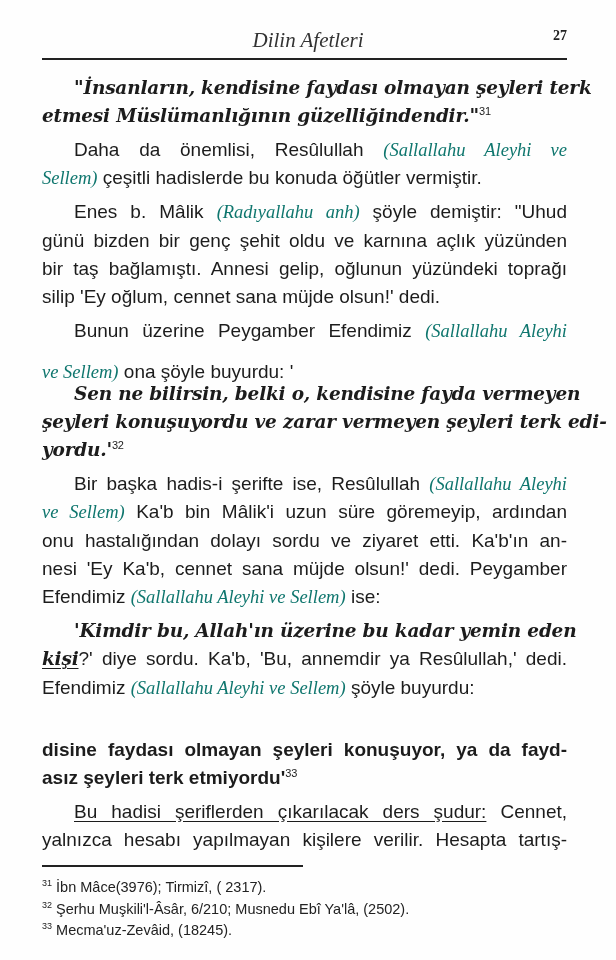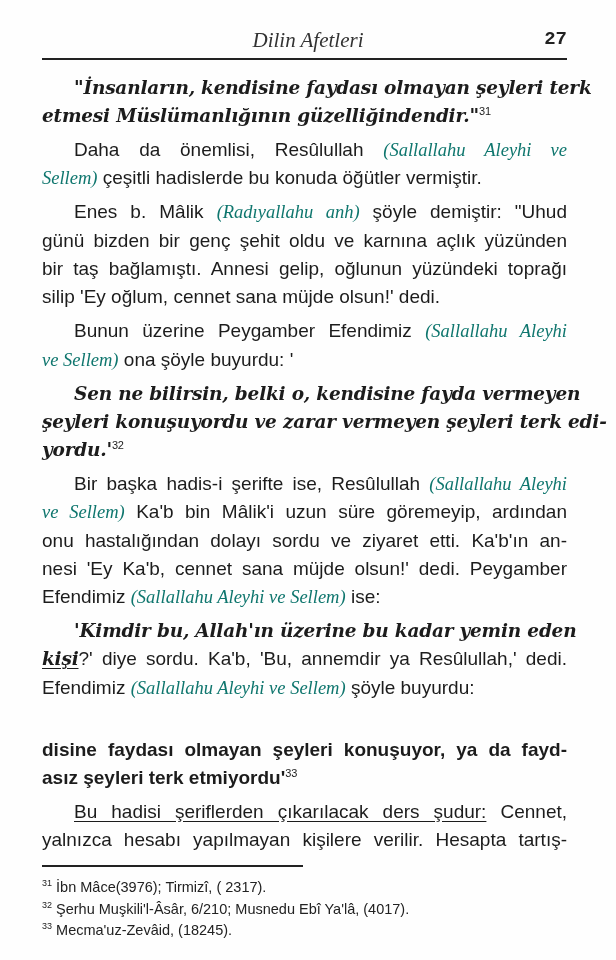--- a/index.html
+++ b/index.html
@@ -1,21 +1,21 @@
 <!DOCTYPE html>
 <html><head>
 <meta charset="utf-8">
 <style>
   html, body { margin:0; padding:0; }
   body { width:616px; height:960px; background:#fefefe; position:relative; overflow:hidden; color:#1c1c1c; }
   .page { position:absolute; left:0; top:0; width:616px; height:808px; }
   .header-title { position:absolute; left:0; width:616px; top:28px; text-align:center;
     font-family:"Liberation Serif", serif; font-style:italic; font-size:21px; color:#333; }
-  .page-number { position:absolute; right:49px; top:28px; font-family:Liberation Mono, monospace;
-    font-weight:bold; font-size:19px; color:#222; }
+  .page-number { position:absolute; right:49px; top:28px; font-family:Liberation Serif, serif;
+    font-weight:bold; font-size:14px; color:#222; }
   .header-rule { position:absolute; left:42px; width:525px; top:58px; height:2px; background:#222; }
   .line { position:absolute; left:42px; width:525px; height:28px; line-height:28px; white-space:nowrap;
     font-family:"Liberation Sans", sans-serif; font-size:19px; text-align:justify; text-align-last:justify; }
   .line.last { text-align-last:left; }
   .ind { padding-left:32px; box-sizing:border-box; }
   .bi { font-family:"DejaVu Serif", serif; font-weight:bold; font-style:italic; font-size:18.5px; letter-spacing:-0.2px; }
   .b { font-family:"Liberation Sans", sans-serif; font-weight:bold; font-size:19px; }
   .it { font-family:"Liberation Serif", serif; font-style:italic; color:#0f766e; font-size:18.5px; }
   sup { font-size:11px; font-weight:normal; font-style:normal; font-family:"Liberation Sans", sans-serif; vertical-align:super; line-height:0; }
   .u { text-decoration:underline; text-underline-offset:3px; }
@@ -37,21 +37,21 @@
 
   <div class="line ind" style="top:136px"><span>Daha da önemlisi, Resûlullah</span> <span class="it">(Sallallahu Aleyhi ve</span></div>
   <div class="line last" style="top:164px"><span class="it">Sellem)</span> <span>çeşitli hadislerde bu konuda öğütler vermiştir.</span></div>
 
   <div class="line ind" style="top:198px"><span>Enes b. Mâlik</span> <span class="it">(Radıyallahu anh)</span> <span>şöyle demiştir: "Uhud</span></div>
   <div class="line" style="top:227px">günü bizden bir genç şehit oldu ve karnına açlık yüzünden</div>
   <div class="line" style="top:255px">bir taş bağlamıştı. Annesi gelip, oğlunun yüzündeki toprağı</div>
   <div class="line last" style="top:283px">silip 'Ey oğlum, cennet sana müjde olsun!' dedi.</div>
 
   <div class="line ind" style="top:317px"><span>Bunun üzerine Peygamber Efendimiz</span> <span class="it">(Sallallahu Aleyhi</span></div>
-  <div class="line last" style="top:346px"><span class="it">ve Sellem)</span> <span>ona şöyle buyurdu:  '</span></div>
+  <div class="line last" style="top:358px"><span class="it">ve Sellem)</span> <span>ona şöyle buyurdu:  '</span></div>
 
   <div class="line ind bi" style="top:380px">Sen ne bilirsin, belki o, kendisine fayda vermeyen</div>
   <div class="line bi" style="top:408px">şeyleri konuşuyordu ve zarar vermeyen şeyleri terk edi-</div>
   <div class="line last bi" style="top:436px"><span>yordu.'</span><sup>32</sup></div>
 
   <div class="line ind" style="top:470px"><span>Bir başka hadis-i şerifte ise, Resûlullah</span> <span class="it">(Sallallahu Aleyhi</span></div>
   <div class="line" style="top:498px"><span class="it">ve Sellem)</span> <span>Ka'b bin Mâlik'i uzun süre göremeyip, ardından</span></div>
   <div class="line" style="top:527px">onu hastalığından dolayı sordu ve ziyaret etti. Ka'b'ın an-</div>
   <div class="line" style="top:555px">nesi 'Ey Ka'b, cennet sana müjde olsun!' dedi. Peygamber</div>
   <div class="line last" style="top:583px"><span>Efendimiz</span> <span class="it">(Sallallahu Aleyhi ve Sellem)</span> <span>ise:</span></div>
@@ -61,16 +61,16 @@
   <div class="line last" style="top:674px"><span>Efendimiz</span> <span class="it">(Sallallahu Aleyhi ve Sellem)</span> <span>şöyle buyurdu:</span></div>
 
   <div class="line b" style="top:736px">disine faydası olmayan şeyleri konuşuyor, ya da fayd-</div>
   <div class="line last b" style="top:764px"><span>asız şeyleri terk etmiyordu'</span><sup>33</sup></div>
 
   <div class="line ind" style="top:798px"><span class="u">Bu hadisi şeriflerden çıkarılacak ders şudur:</span> <span>Cennet,</span></div>
   <div class="line" style="top:826px">yalnızca hesabı yapılmayan kişilere verilir. Hesapta tartış-</div>
 
   <div class="fn-rule"></div>
   <div class="fn" style="top:877px"><sup>31</sup> <span>İbn Mâce(3976); Tirmizî, ( 2317).</span></div>
-  <div class="fn" style="top:899px"><sup>32</sup> <span>Şerhu Muşkili'l-Âsâr, 6/210; Musnedu Ebî Ya'lâ, (4017).</span></div>
+  <div class="fn" style="top:899px"><sup>32</sup> <span>Şerhu Muşkili'l-Âsâr, 6/210; Musnedu Ebî Ya'lâ, (2502).</span></div>
   <div class="fn" style="top:920px"><sup>33</sup> <span>Mecma'uz-Zevâid, (18245).</span></div>
 
 </div>
 
 </body></html>

